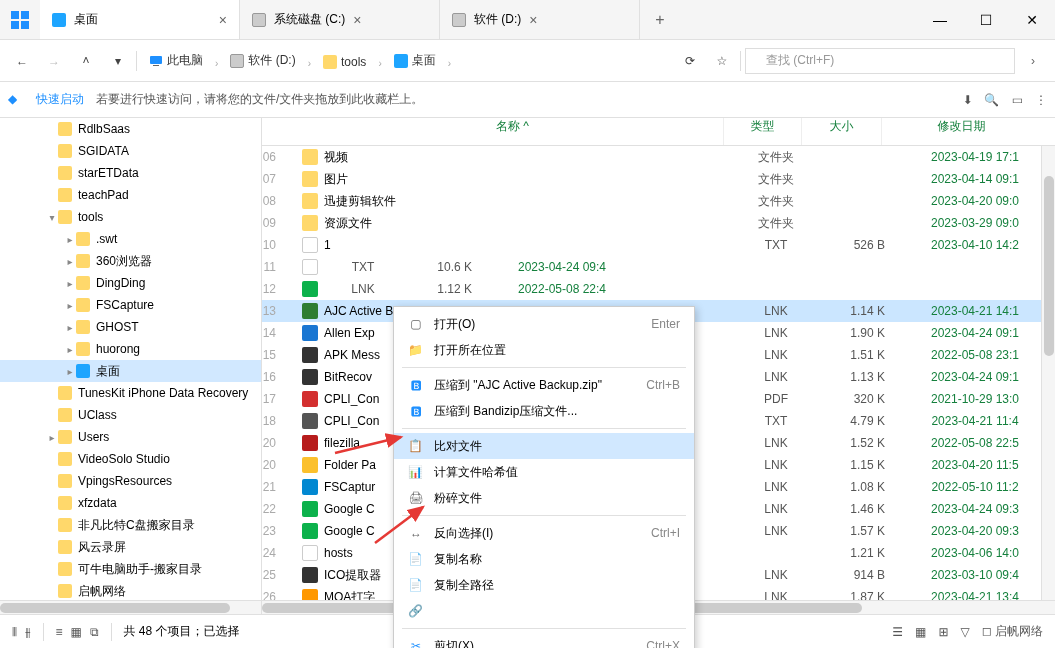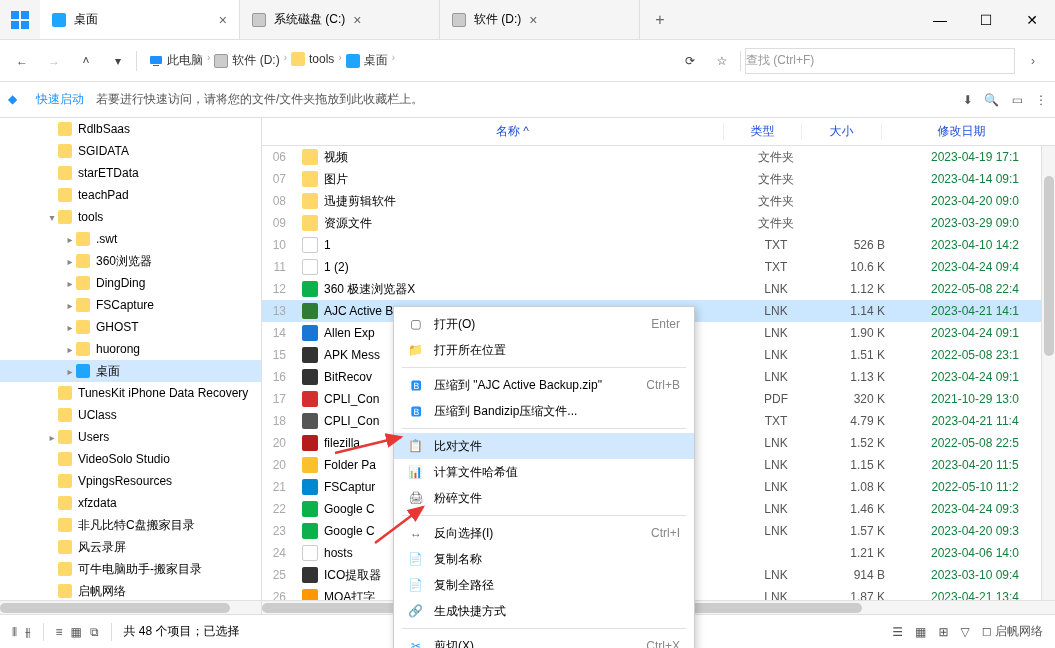--- a/index.html
+++ b/index.html
@@ -14,56 +14,56 @@
 .tab-icon.desktop { background: #1ea5ff; border-radius: 2px; }
 .tab-icon.sysdisk { background: #ccc; border: 1px solid #999; border-radius: 2px; }
 .tab-icon.soft { background: #ccc; border: 1px solid #999; border-radius: 2px; }
 .tab .close { font-size: 14px; color: #666; }
 .newtab { width: 40px; display: flex; align-items: center; justify-content: center; color: #666; font-size: 16px; }
 .wincontrols { margin-left: auto; display: flex; }
 .wincontrols div { width: 46px; display: flex; align-items: center; justify-content: center; font-size: 14px; }
 .toolbar { height: 42px; display: flex; align-items: center; padding: 0 8px; gap: 4px; border-bottom: 1px solid #e0e0e0; }
 .nav-btn { width: 28px; height: 28px; display: flex; align-items: center; justify-content: center; color: #444; }
 .nav-btn.disabled { color: #bbb; }
-.breadcrumbs { display: flex; align-items: flex-start; gap: 4px; flex: 1; padding: 0 8px; }
+.breadcrumbs { display: flex; align-items: flex-end; gap: 12px; flex: 1; padding: 0 8px; }
 .bc-item { display: flex; align-items: center; gap: 4px; color: #333; }
 .bc-icon { width: 14px; height: 14px; }
 .bc-icon.pc svg { width:14px; height:14px; }
 .bc-icon.folder { background: #ffd86b; border-radius: 2px; }
 .bc-icon.drive { background: #ccc; border: 1px solid #999; border-radius:2px; }
 .bc-icon.desktop { background: #1ea5ff; border-radius: 2px; }
 .bc-sep { color: #aaa; font-size: 10px; }
-.searchbox { width: 270px; height: 26px; border: 1px solid #ddd; padding: 0 0; display: flex; align-items: center; color: #999; }
+.searchbox { width: 270px; height: 26px; border: 1px solid #ddd; padding: 0 20px; display: flex; align-items: center; color: #999; }
 .search-go { width: 28px; height: 28px; display:flex;align-items:center;justify-content:center;color:#666; }
 .quickbar { height: 36px; display: flex; align-items: center; padding: 0 8px; gap: 12px; border-bottom: 1px solid #e0e0e0; }
 .quickbar .ql-icon { width: 16px; height: 16px; color: #1e90ff; }
 .quickbar .ql-label { color: #1e90ff; }
 .quickbar .hint { color: #555; }
 .quickbar .right { margin-left: auto; display: flex; gap: 12px; align-items: center; color: #555; }
 .main { display: flex; height: calc(100% - 40px - 42px - 36px - 34px); }
 .tree-pane { width: 262px; border-right: 1px solid #e0e0e0; overflow-y: auto; overflow-x: auto; position: relative; }
 .tree-item { height: 22px; display: flex; align-items: center; padding-left: 20px; white-space: nowrap; }
 .tree-item .expander { width: 12px; display:inline-block; text-align:center; color:#888; font-size:10px; }
 .tree-item .ticon { width: 14px; height: 14px; background: #ffd86b; border-radius: 2px; margin-right: 6px; flex: 0 0 14px; }
 .tree-item.selected { background: #d1e8ff; }
 .tree-item.d2 { padding-left: 46px; }
 .tree-item.d3 { padding-left: 64px; }
 .tree-item.desktop .ticon { background: #1ea5ff; }
 .tree-scroll-x { position:absolute; bottom:0; left:0; right:0; height:14px; background:#f5f5f5; border-top:1px solid #e0e0e0; }
 .tree-scroll-x .thumb { position:absolute; left:0; top:2px; height:10px; width:230px; background:#ccc; border-radius:5px; }
 .list-pane { flex: 1; display: flex; flex-direction: column; position: relative; overflow: hidden; }
-.list-header { height: 28px; display: flex; align-items: center; border-bottom: 1px solid #e0e0e0; color: #1d4ed8; }
+.list-header { height: 28px; display: flex; border-bottom: 1px solid #e0e0e0; color: #15803d; }
 .col-name { flex: 1; text-align: center; }
 .col-type { width: 78px; text-align: center; border-left: 1px solid #eee; }
 .col-size { width: 80px; text-align: center; border-left: 1px solid #eee; }
 .col-date { width: 160px; text-align: center; border-left: 1px solid #eee; }
 .list-body { flex: 1; overflow: hidden; position: relative; }
 .row { height: 22px; display: flex; align-items: center; }
 .row.selected { background: #cbe6ff; }
-.row .rnum { width: 40px; text-align: right; color: #aaa; padding-right: 16px; }
+.row .rnum { width: 40px; text-align: right; color: #aaa; padding-right: 26px; }
 .row .ricon { width: 16px; height: 16px; margin-right: 6px; display:flex; align-items:center; justify-content:center; flex:0 0 16px; }
 .row .ricon.folder { background: #ffd86b; border-radius: 2px; }
 .row .ricon.file { border: 1px solid #ccc; border-radius: 2px; background: #fff; }
 .row .ricon.app { background: #666; border-radius: 2px; }
 .row .rname { flex: 1; white-space: nowrap; overflow: hidden; }
 .row .rtype { width: 78px; text-align: center; color: #555; }
 .row .rsize { width: 80px; text-align: right; color: #555; padding-right: 10px; }
 .row .rdate { width: 160px; text-align: center; color: #15803d; }
 .list-scroll-y { position:absolute; right:0; top:0; bottom:0; width:14px; background:#f5f5f5; border-left:1px solid #e0e0e0; }
 .list-scroll-y .thumb { position:absolute; top:30px; left:2px; width:10px; height:180px; background:#ccc; border-radius:5px; }
@@ -336,29 +336,27 @@
             <span class="rnum">10</span>
             <span class="ricon file"></span>
             <span class="rname">1</span>
             <span class="rtype">TXT</span>
             <span class="rsize">526 B</span>
             <span class="rdate">2023-04-10  14:2</span>
           </div>
           <div class="row">
             <span class="rnum">11</span>
             <span class="ricon file"></span>
-            <span class="rname">1 (2)</span>
             <span class="rtype">TXT</span>
             <span class="rsize">10.6 K</span>
             <span class="rdate">2023-04-24  09:4</span>
           </div>
           <div class="row">
             <span class="rnum">12</span>
             <span class="ricon app" style="background:#0cb14b"></span>
-            <span class="rname">360 极速浏览器X</span>
             <span class="rtype">LNK</span>
             <span class="rsize">1.12 K</span>
             <span class="rdate">2022-05-08  22:4</span>
           </div>
           <div class="row selected">
             <span class="rnum">13</span>
             <span class="ricon app" style="background:#2e7d32"></span>
             <span class="rname">AJC Active Backup</span>
             <span class="rtype">LNK</span>
             <span class="rsize">1.14 K</span>
@@ -543,21 +541,20 @@
     <div class="mi">
       <span class="micon" style="color:#1e90ff">📄</span>
       <span class="mlabel">复制名称</span>
     </div>
     <div class="mi">
       <span class="micon" style="color:#1e90ff">📄</span>
       <span class="mlabel">复制全路径</span>
     </div>
     <div class="mi">
       <span class="micon" style="color:#666">🔗</span>
-      <span class="mlabel">生成快捷方式</span>
     </div>
     <div class="sep"></div>
     <div class="mi">
       <span class="micon" style="color:#1e90ff">✂</span>
       <span class="mlabel">剪切(X)</span>
       <span class="mshort">Ctrl+X</span>
     </div>
   </div>
 
 <div class="arrow-red" style="left:335px;top:435px;">

